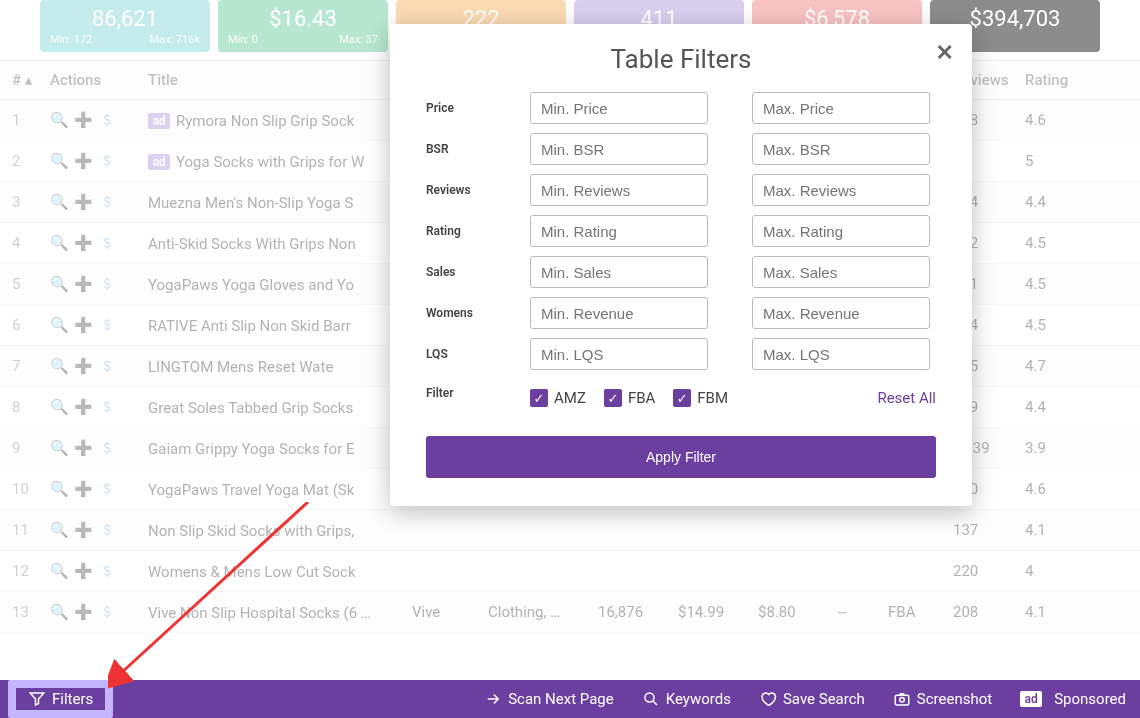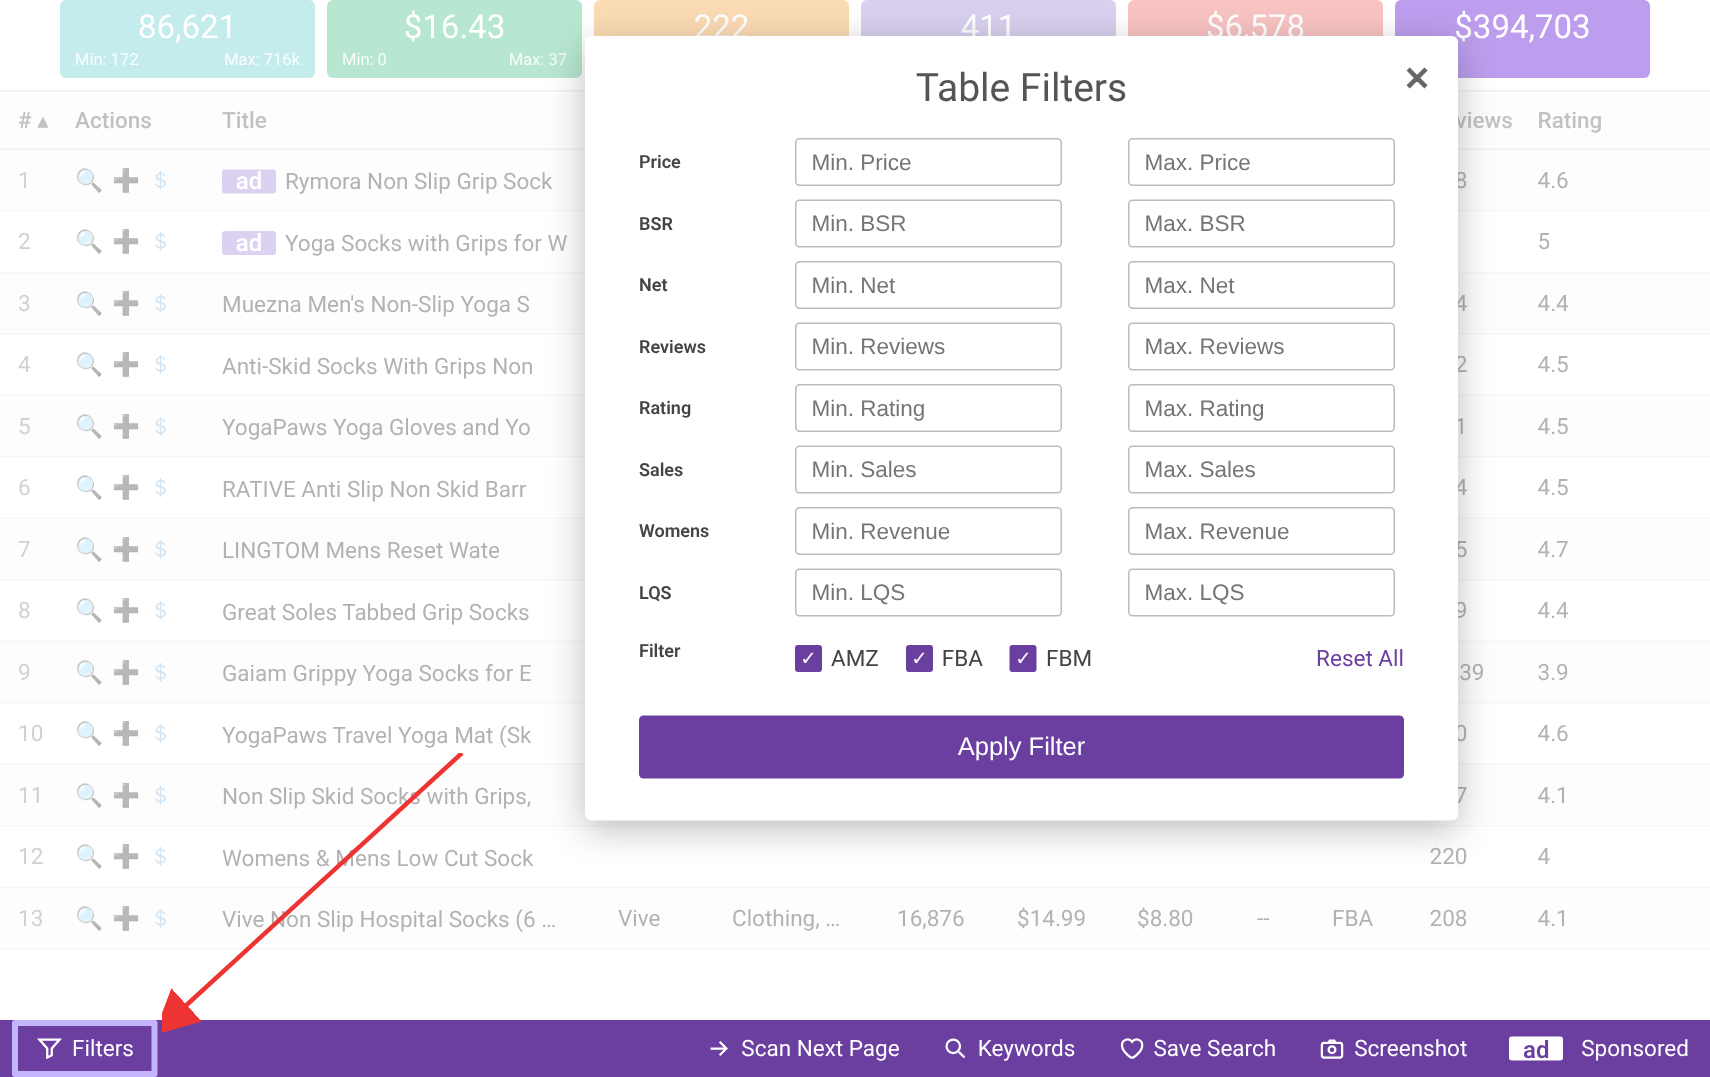--- a/index.html
+++ b/index.html
@@ -1,49 +1,49 @@
 <!DOCTYPE html>
 <html><head>
 <meta charset="utf-8">
 <style>
 *{margin:0;padding:0;box-sizing:border-box}
 body{font-family:-apple-system,BlinkMacSystemFont,"Segoe UI",Roboto,Arial,sans-serif;background:#fff;width:1140px;height:718px;overflow:hidden;position:relative;color:#333}
 .stats-row{display:flex;gap:8px;padding:0 40px}
 .stat{flex:1;color:#fff;text-align:center;padding:6px 10px 6px;border-radius:4px}
 .stat .big{font-size:22px;font-weight:400}
 .stat .sub{display:flex;justify-content:space-between;font-size:11px;margin-top:2px;opacity:.9}
-.s0{background:#7fd4d6}.s1{background:#62c99a}.s2{background:#f7b05a}.s3{background:#a997d9}.s4{background:#f07a7a}.s5{background:#6d28d9}
+.s0{background:#7fd4d6}.s1{background:#62c99a}.s2{background:#f7b05a}.s3{background:#a997d9}.s4{background:#f07a7a}.s5{background:#000000}
 .tbl{width:100%;margin-top:8px}
 .thead{display:flex;align-items:center;height:40px;border-top:1px solid #ddd;border-bottom:1px solid #ddd;background:#fafafa;font-size:15px;color:#777;font-weight:500}
 .c-num{width:50px;padding-left:12px}.c-act{width:98px}.c-title{width:264px}.c-brand{width:76px}.c-cat{width:110px}.c-bsr{width:80px}.c-price{width:80px}.c-net{width:80px}.c-sales{width:50px}.c-seller{width:65px}.c-rev{width:72px}.c-rat{width:60px}
 .row{display:flex;align-items:center;height:41px;border-bottom:1px solid #eee;font-size:15px;color:#555}
 .row:nth-child(odd){background:#fafafa}
 .num{color:#999}
 .acts{display:flex;gap:6px;color:#9bc5e6}
 .acts span{font-size:15px}
-.ad-badge{display:inline-flex;align-items:center;justify-content:center;width:36px;height:16px;background:#b09be0;color:#fff;font-size:16px;font-weight:600;border-radius:2px;margin-right:6px;vertical-align:middle}
+.ad-badge{display:inline-flex;align-items:center;justify-content:center;width:22px;height:16px;background:#b09be0;color:#fff;font-size:12px;font-weight:600;border-radius:2px;margin-right:6px;vertical-align:middle}
 .title-txt{white-space:nowrap;overflow:hidden;text-overflow:ellipsis;display:inline-block;max-width:230px;vertical-align:middle}
 .bottombar{position:absolute;left:0;right:0;bottom:0;height:38px;background:#6b3fa0;display:flex;align-items:center;color:#fff;font-size:15px}
 .bb-btn{display:flex;align-items:center;gap:6px;padding:0 14px;height:38px;cursor:pointer}
-.bb-btn.filters{border:4px solid #c4b5fd;border-radius:2px;margin-left:8px;padding:0 12px}
+.bb-btn.filters{border:8px solid #c4b5fd;border-radius:2px;margin-left:8px;padding:0 12px}
 .bb-spacer{flex:1}
 .ico{width:18px;height:18px;display:inline-block}
 .overlay{position:absolute;inset:0;background:rgba(255,255,255,.55)}
 .modal{position:absolute;left:390px;top:24px;width:582px;background:#fff;border-radius:4px;box-shadow:0 6px 24px rgba(0,0,0,.25);padding:20px 36px 28px}
 .modal h2{text-align:center;font-size:26px;font-weight:400;color:#555;margin-bottom:18px}
 .close{position:absolute;right:18px;top:16px;font-size:22px;color:#666;cursor:pointer;font-weight:700}
 .frow{display:flex;align-items:center;margin-bottom:9px}
 .flabel{width:104px;font-size:12px;font-weight:600;color:#444}
 .finput{width:178px;height:32px;border:1px solid #bbb;border-radius:3px;padding:0 10px;font-size:15px;color:#444}
 .finput+.finput{margin-left:44px}
 .checks{display:flex;align-items:center;gap:18px;margin-top:10px}
 .chk{display:flex;align-items:center;gap:6px;font-size:15px;color:#444}
 .chkbox{width:18px;height:18px;background:#6b3fa0;display:flex;align-items:center;justify-content:center;color:#fff;font-size:13px;border-radius:2px}
 .reset{margin-left:auto;color:#6b3fa0;font-size:15px;cursor:pointer}
-.apply{width:100%;height:42px;background:#6b3fa0;color:#fff;border:none;border-radius:3px;font-size:17px;margin-top:20px;cursor:pointer}
+.apply{width:100%;height:42px;background:#6b3fa0;color:#fff;border:none;border-radius:3px;font-size:14px;margin-top:20px;cursor:pointer}
 .arrow{position:absolute;left:108px;top:502px;pointer-events:none;z-index:100}
 </style>
 </head>
 <body>
 
 <div class="stats-row" id="stats">
     <div class="stat s0">
       <div class="big">86,621</div>
       <div class="sub">
         <span>Min: 172</span>
@@ -332,25 +332,20 @@
   <div id="fields">
       <div class="frow">
         <div class="flabel">Price</div>
         <input class="finput" placeholder="Min. Price" style="">
         <input class="finput" placeholder="Max. Price" style="">
       </div>
       <div class="frow">
         <div class="flabel">BSR</div>
         <input class="finput" placeholder="Min. BSR" style="">
         <input class="finput" placeholder="Max. BSR" style="">
-      </div>
-      <div class="frow">
-        <div class="flabel">Net</div>
-        <input class="finput" placeholder="Min. Net" style="">
-        <input class="finput" placeholder="Max. Net" style="">
       </div>
       <div class="frow">
         <div class="flabel">Reviews</div>
         <input class="finput" placeholder="Min. Reviews" style="">
         <input class="finput" placeholder="Max. Reviews" style="">
       </div>
       <div class="frow">
         <div class="flabel">Rating</div>
         <input class="finput" placeholder="Min. Rating" style="">
         <input class="finput" placeholder="Max. Rating" style="">

